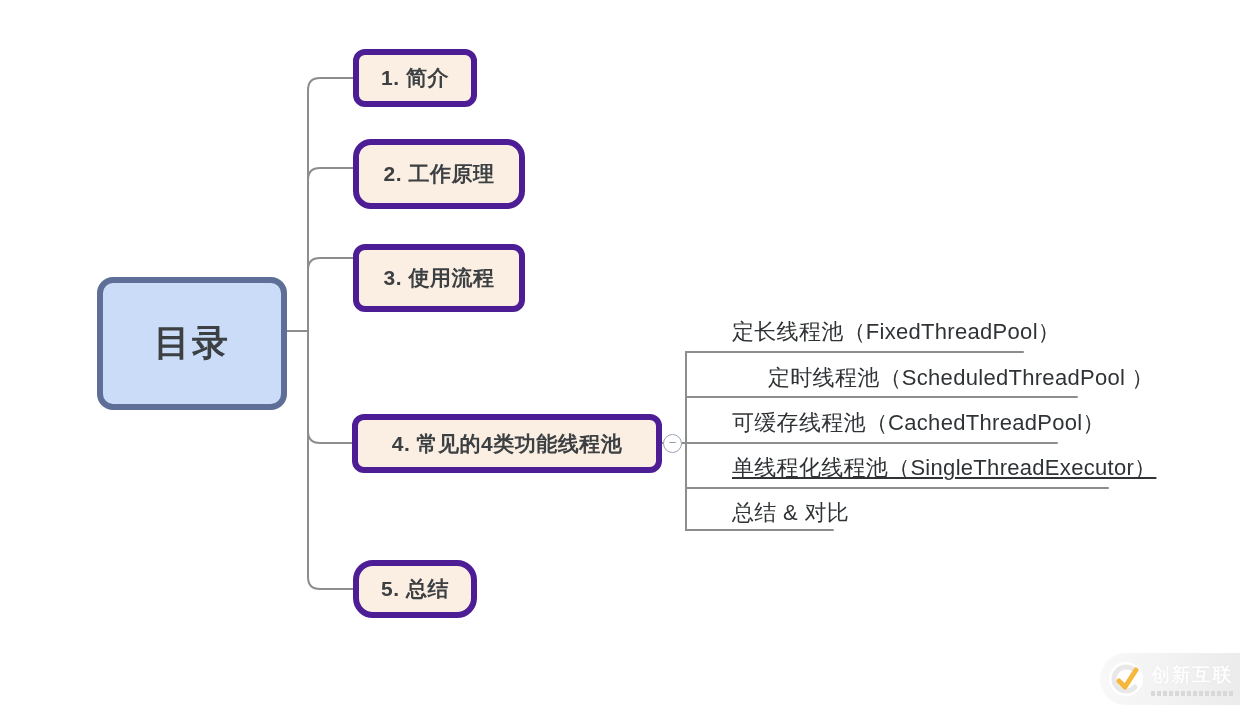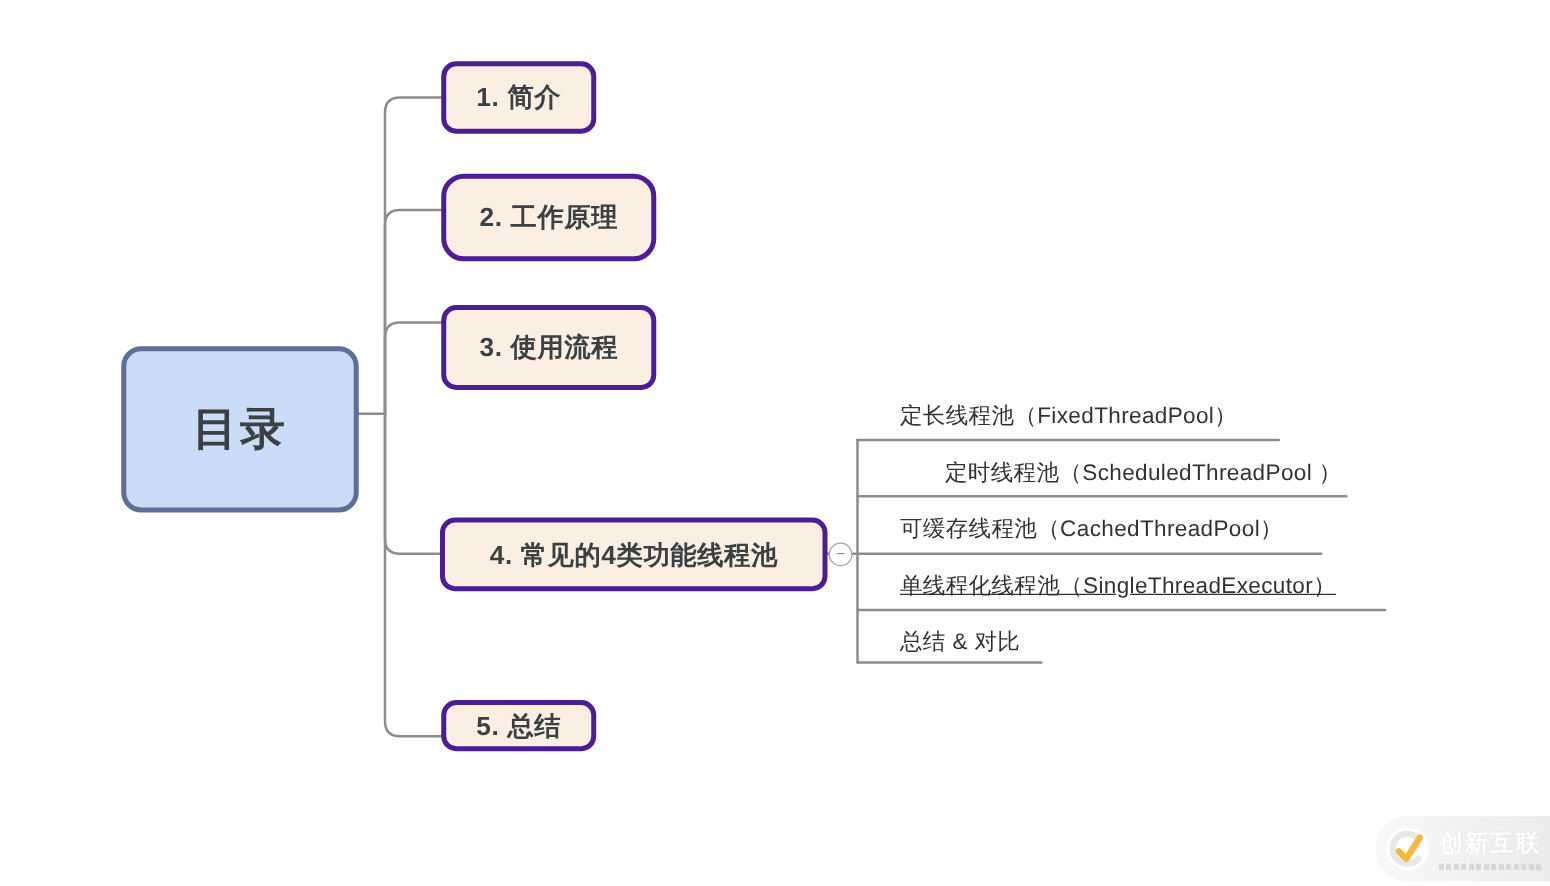--- a/index.html
+++ b/index.html
@@ -17,46 +17,47 @@
     width: 1240px; height: 709px;
     pointer-events: none;
   }
   .node {
     position: absolute;
     display: flex;
     align-items: center;
     justify-content: center;
     box-sizing: border-box;
     background: #FBEFE3;
-    border: 4px solid #4c1d95;
+    border: 6px solid #4c1d95;
     border-radius: 12px;
     color: #3C4043;
     font-size: 21px;
     font-weight: 600;
     letter-spacing: 0.5px;
     white-space: nowrap;
     cursor: default;
   }
   .node.root {
     background: #CADCF8;
     border-color: #5D6E97;
     border-radius: 16px;
     font-size: 36px;
     font-weight: 700;
     letter-spacing: 2px;
   }
   .subbranch {
     position: absolute;
     height: 24px;
     line-height: 24px;
-    font-size: 18px;
+    font-size: 22px;
     font-weight: 500;
     color: #303335;
     white-space: nowrap;
     letter-spacing: 0.3px;
+    margin-left: 12px;
   }
   .collapse-btn {
     position: absolute;
     left: 663px; top: 434px;
     width: 19px; height: 19px;
     box-sizing: border-box;
     background: #ffffff;
     border: 1.5px solid #9AA3B8;
     border-radius: 50%;
     color: #8B93A8;
@@ -124,21 +125,21 @@
   <div class="node root" style="left:97px; top:277px; width:190px; height:133px;">目录</div>
 
   <div class="node" style="left:353px; top:49px; width:124px; height:58px;">1. 简介</div>
 
   <div class="node" style="left:353px; top:139px; width:172px; height:70px;border-radius:18px;">2. 工作原理</div>
 
   <div class="node" style="left:353px; top:228px; width:172px; height:68px;margin-top:16px;">3. 使用流程</div>
 
   <div class="node" style="left:352px; top:414px; width:310px; height:59px;">4. 常见的4类功能线程池</div>
 
-  <div class="node" style="left:353px; top:560px; width:124px; height:41px;">5. 总结</div>
+  <div class="node" style="left:353px; top:560px; width:124px; height:58px;border-radius:20px;">5. 总结</div>
 
   <div class="collapse-btn">−</div>
 
   <div class="subbranch" style="left:720px; top:320px;">定长线程池（FixedThreadPool）</div>
   <div class="subbranch" style="left:756px; top:366px;">定时线程池（ScheduledThreadPool ）</div>
   <div class="subbranch" style="left:720px; top:411px;">可缓存线程池（CachedThreadPool）</div>
   <div class="subbranch" style="left:720px; top:456px;text-decoration:underline;">单线程化线程池（SingleThreadExecutor）</div>
   <div class="subbranch" style="left:720px; top:501px;">总结 &amp; 对比</div>
 
   <div class="watermark">

